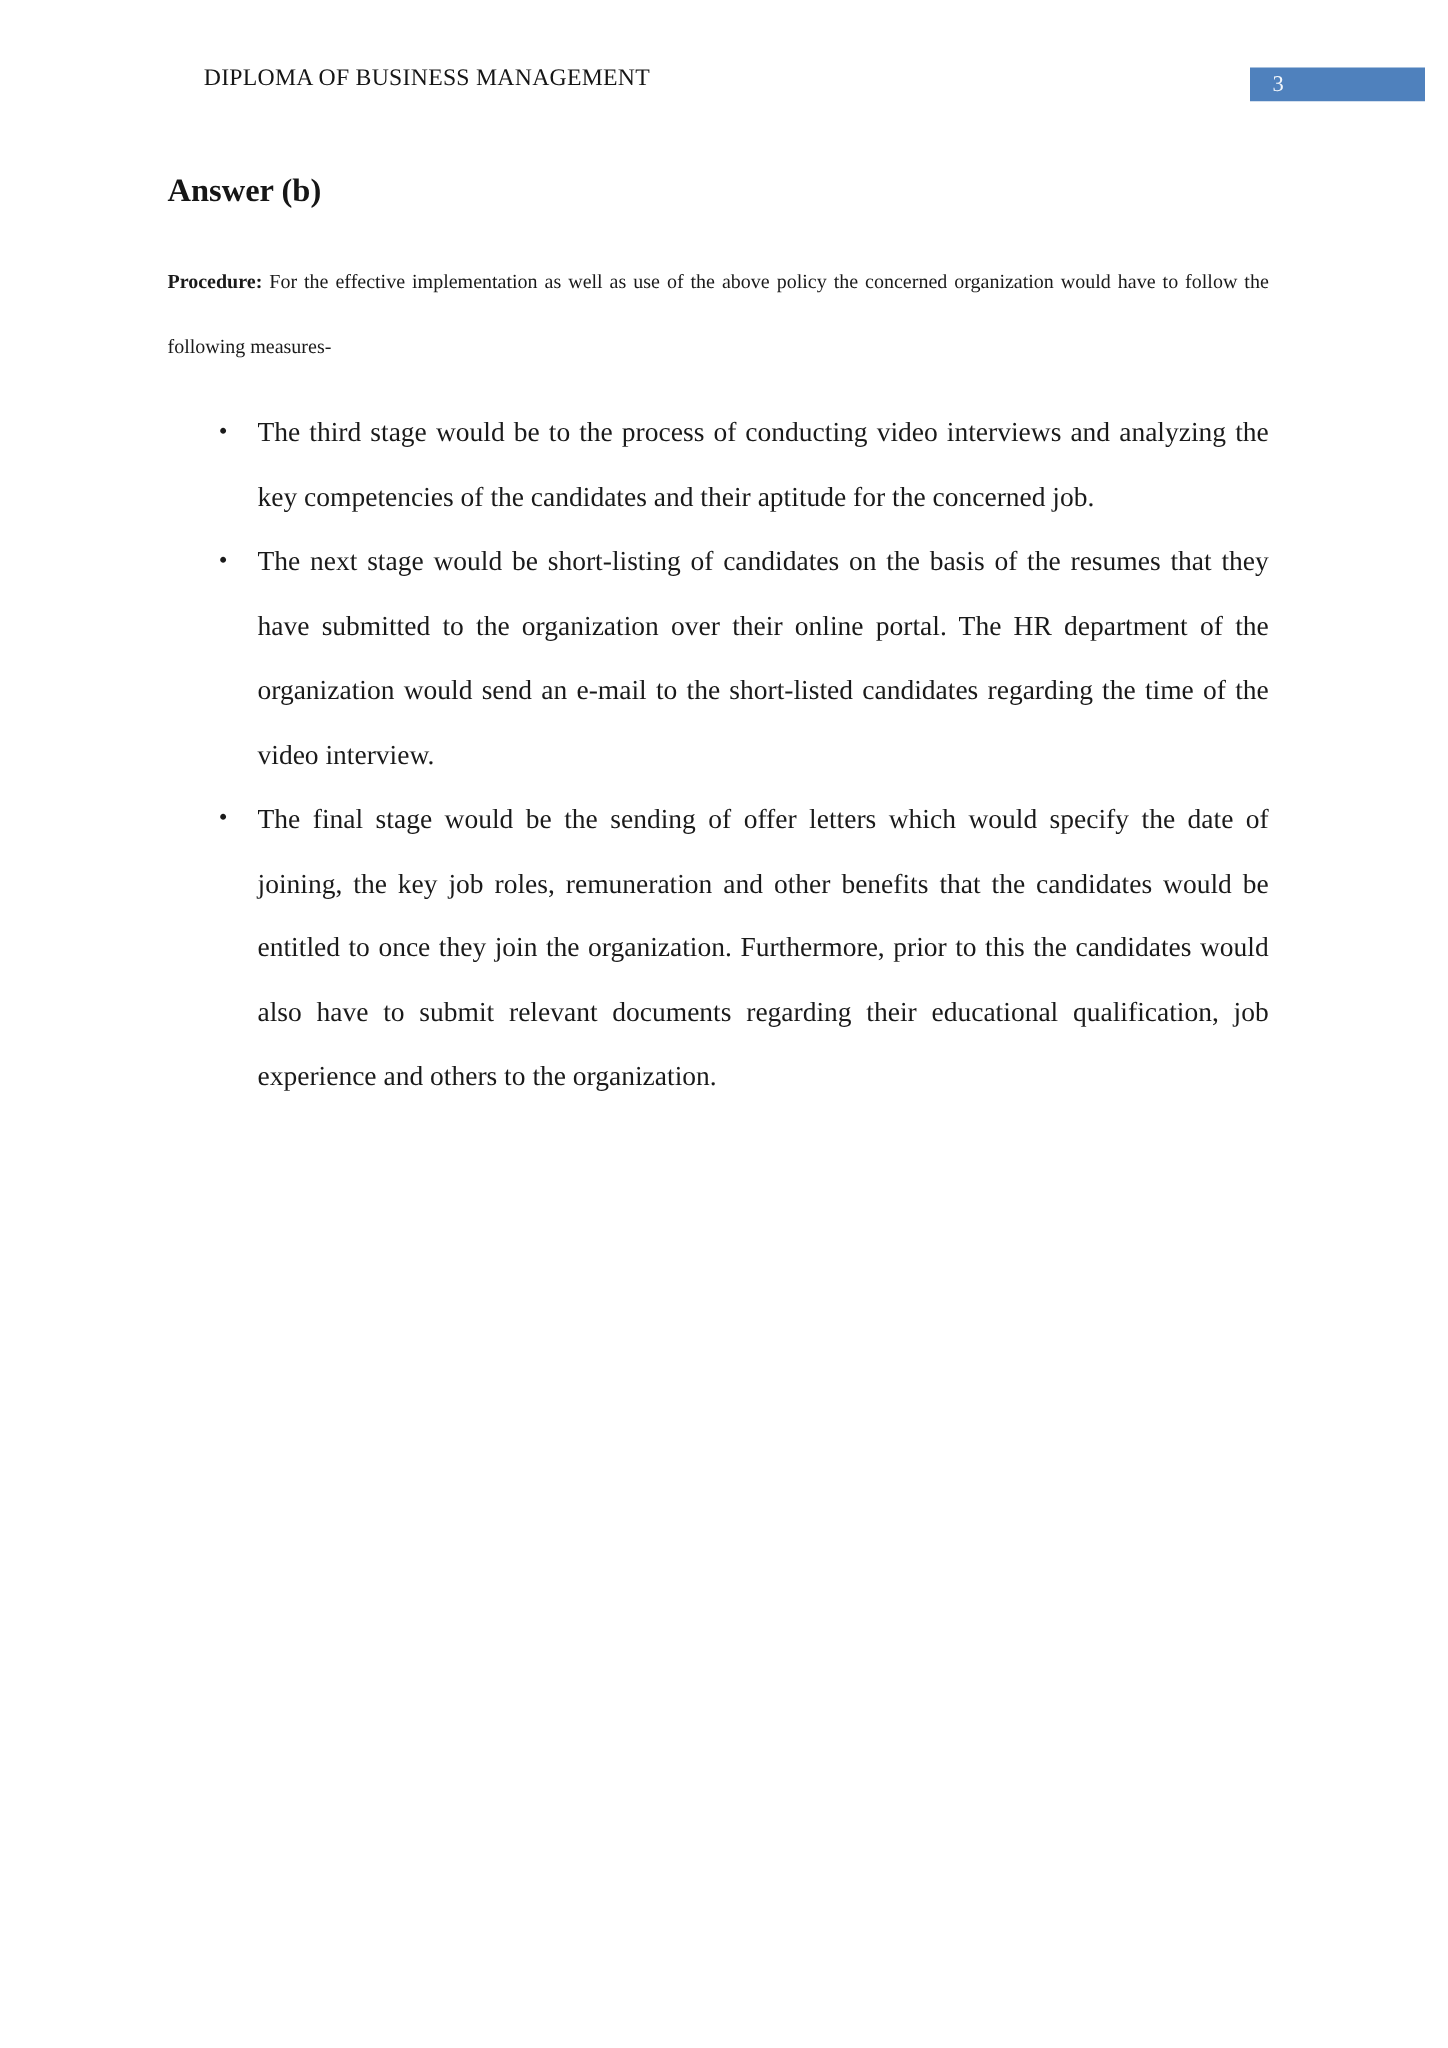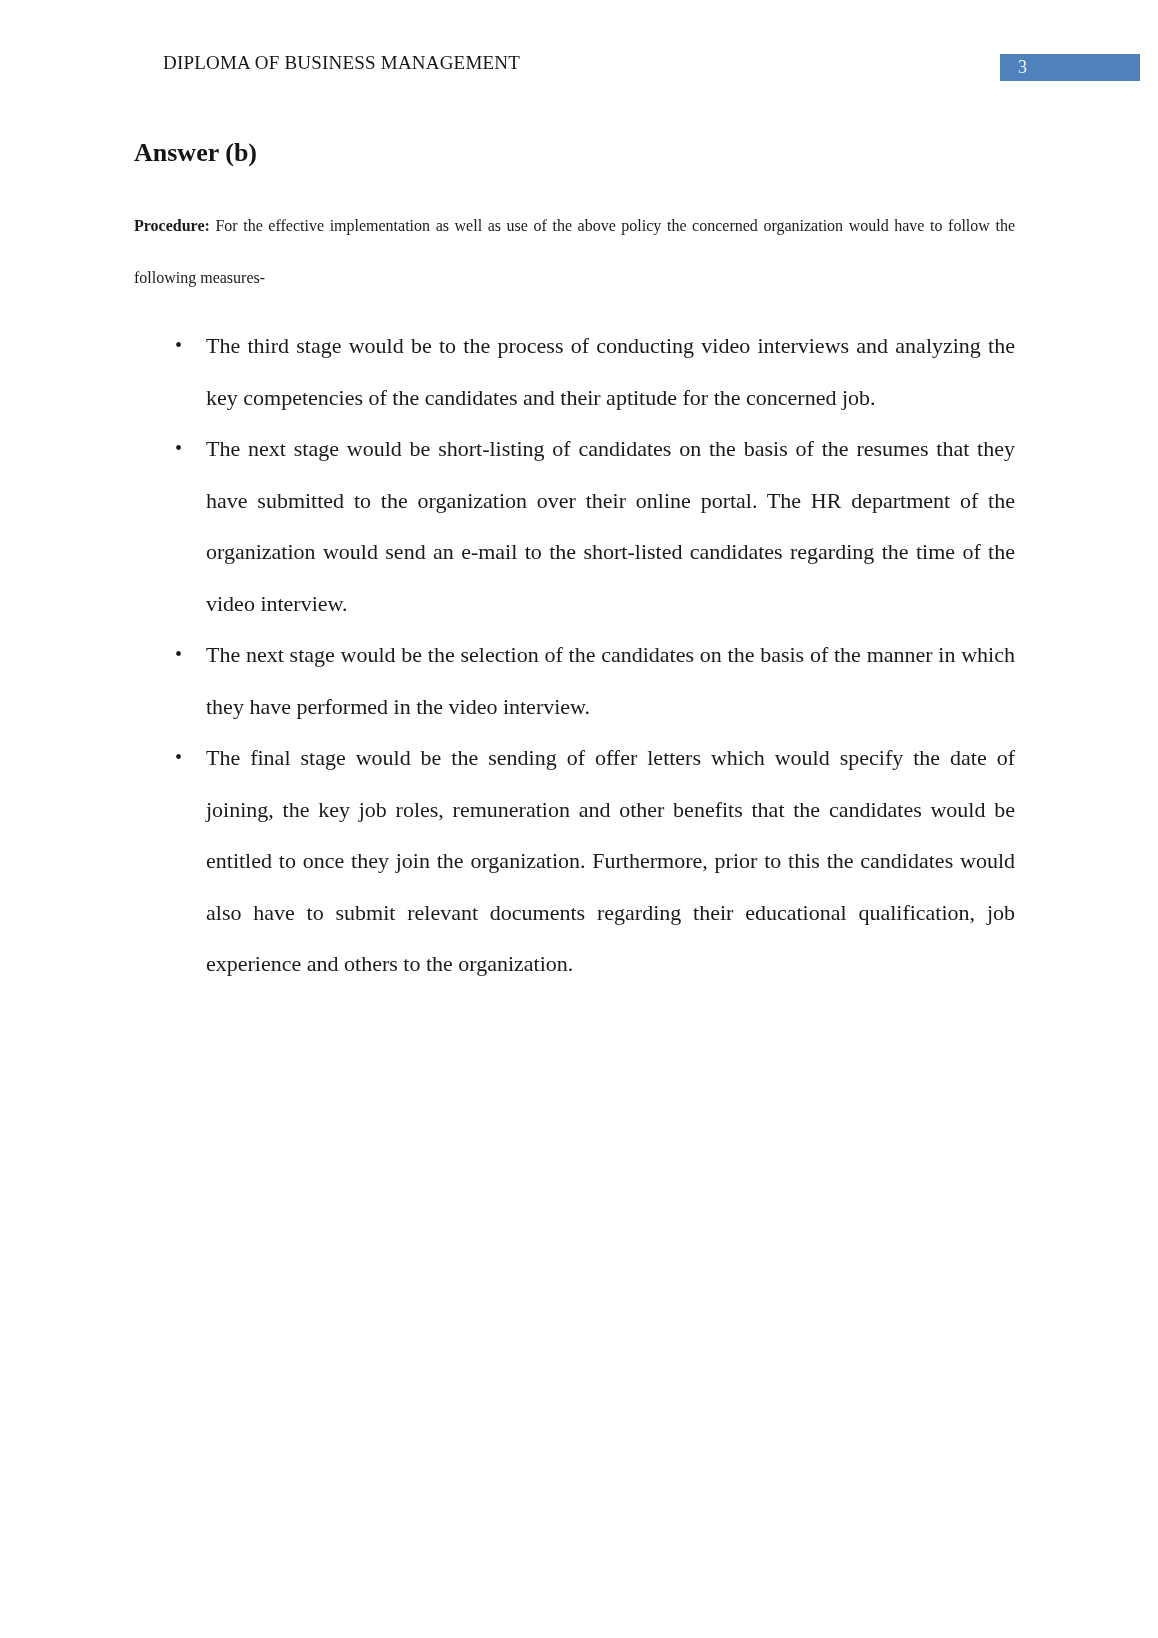--- a/index.html
+++ b/index.html
@@ -90,18 +90,17 @@
 
   <div>
 
     <h2 class="answer-heading">Answer (b)</h2>
 
     <p class="procedure-para"><strong class="lead-label">Procedure:</strong> <span>For the effective implementation as well as use of the above policy the concerned organization would have to follow the following measures-</span></p>
 
     <ul class="bullet-list">
       <li><span class="bullet-glyph"></span><span>The third stage would be to the process of conducting video interviews and analyzing the key competencies of the candidates and their aptitude for the concerned job.</span></li>
       <li><span class="bullet-glyph"></span><span>The next stage would be short-listing of candidates on the basis of the resumes that they have submitted to the organization over their online portal. The HR department of the organization would send an e-mail to the short-listed candidates regarding the time of the video interview.</span></li>
-      <li><span class="bullet-glyph"></span><span>The next stage would be the selection of the candidates on the basis of the manner in which they have performed in the video interview.</span></li>
       <li><span class="bullet-glyph"></span><span>The final stage would be the sending of offer letters which would specify the date of joining, the key job roles, remuneration and other benefits that the candidates would be entitled to once they join the organization. Furthermore, prior to this the candidates would also have to submit relevant documents regarding their educational qualification, job experience and others to the organization.</span></li>
     </ul>
 
   </div>
 </div>
 
 </body></html>

